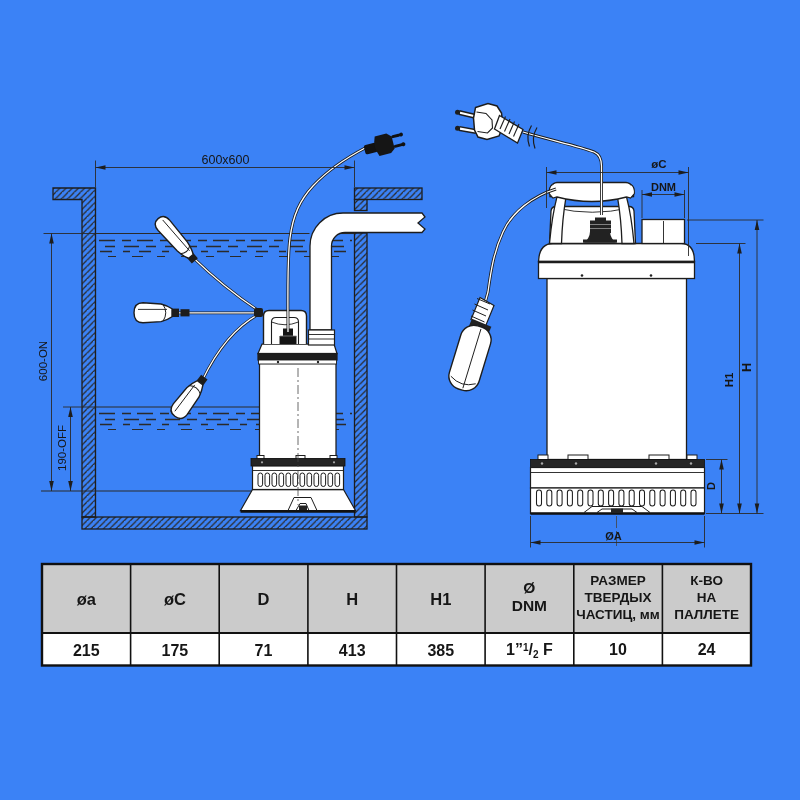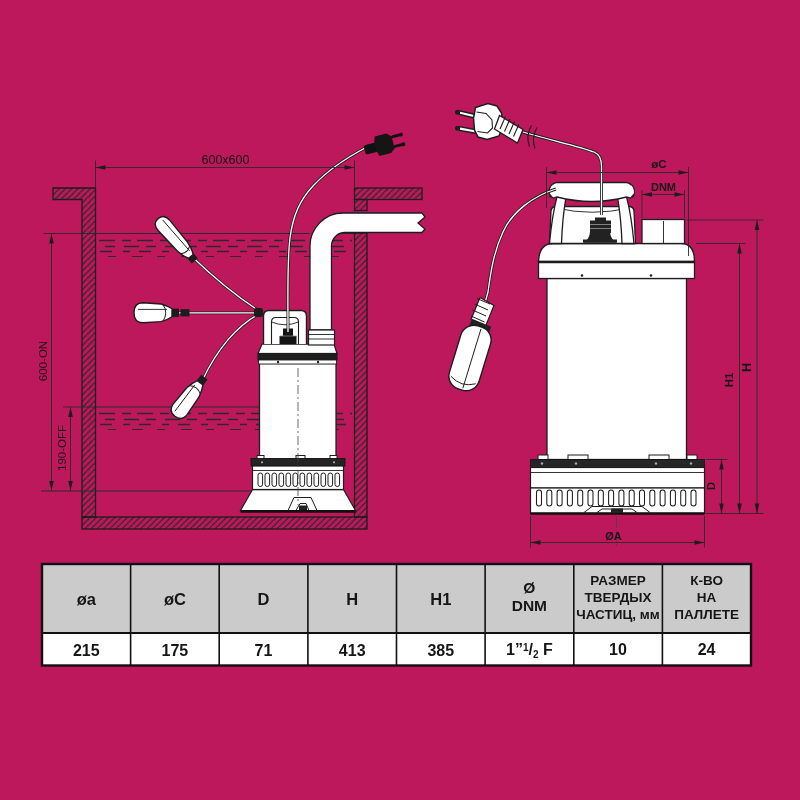--- a/index.html
+++ b/index.html
@@ -1,16 +1,16 @@
 <!DOCTYPE html>
 <html><head>
 <meta charset="utf-8">
 <style>
 html,body{margin:0;padding:0;background:#ffffff;}
-#wrap{width:800px;height:800px;position:relative;background:#be185d;overflow:hidden;}
+#wrap{width:800px;height:800px;position:relative;background:#3b82f6;overflow:hidden;}
 svg{position:absolute;left:0;top:0;filter:blur(0.38px);}
 text{font-family:"Liberation Sans",sans-serif;fill:#161616;}
 </style>
 </head>
 <body>
 <div id="wrap">
 <svg width="800" height="800" viewBox="0 0 800 800">
 <defs>
 <pattern id="hatch" patternUnits="userSpaceOnUse" width="6.2" height="6.2">
   <line x1="-1" y1="7.2" x2="7.2" y2="-1" stroke="#2b2b2b" stroke-width="1.3"></line>

